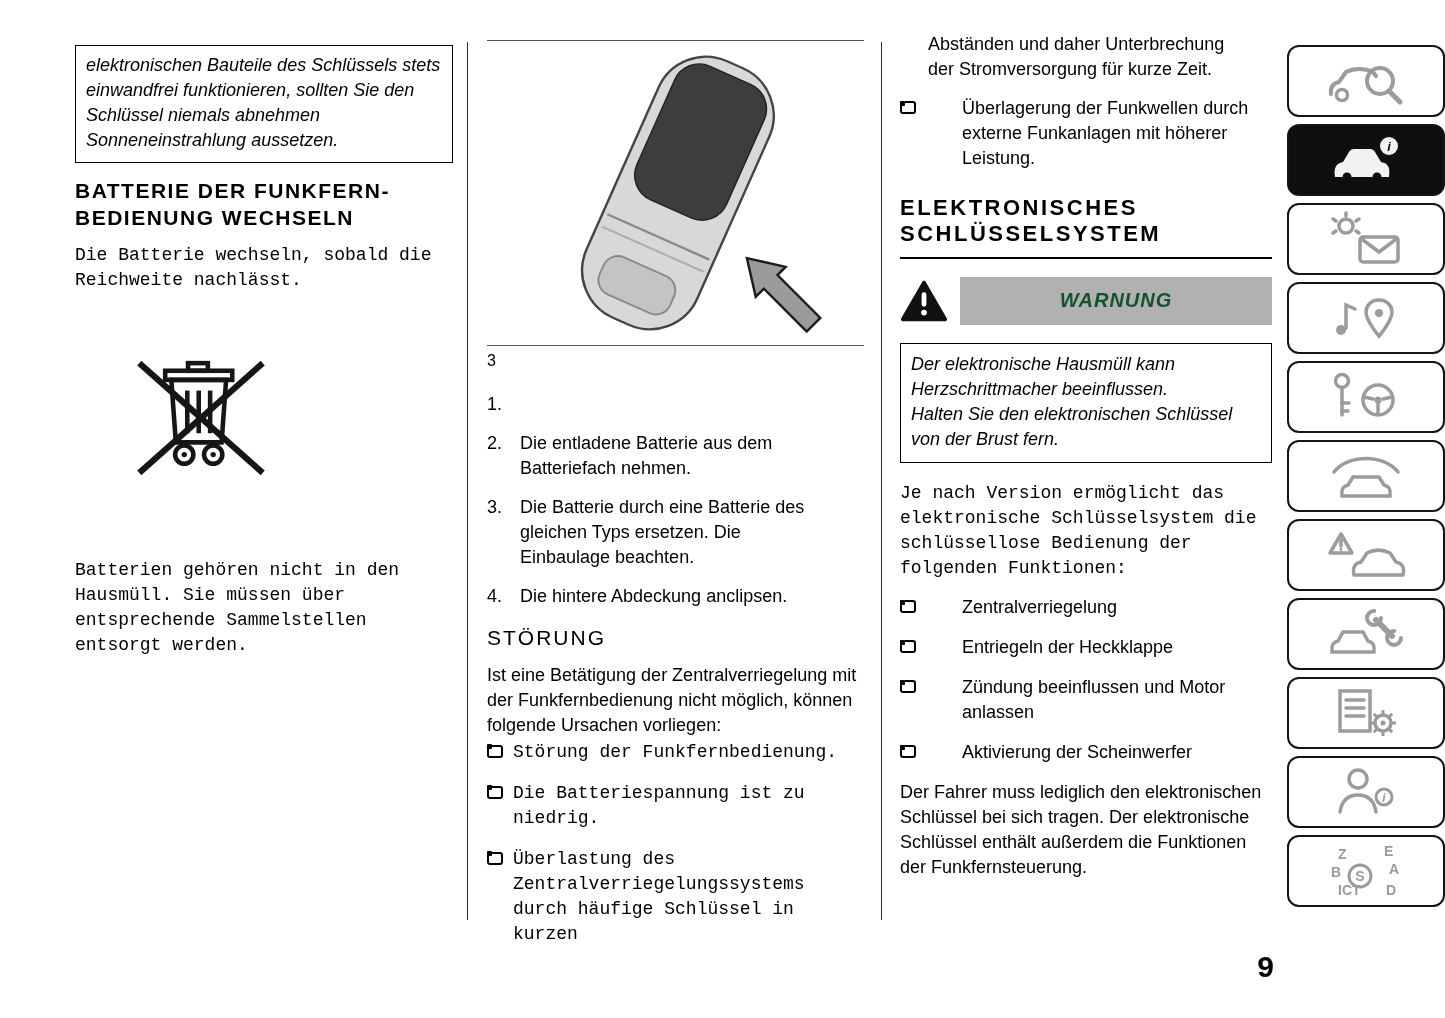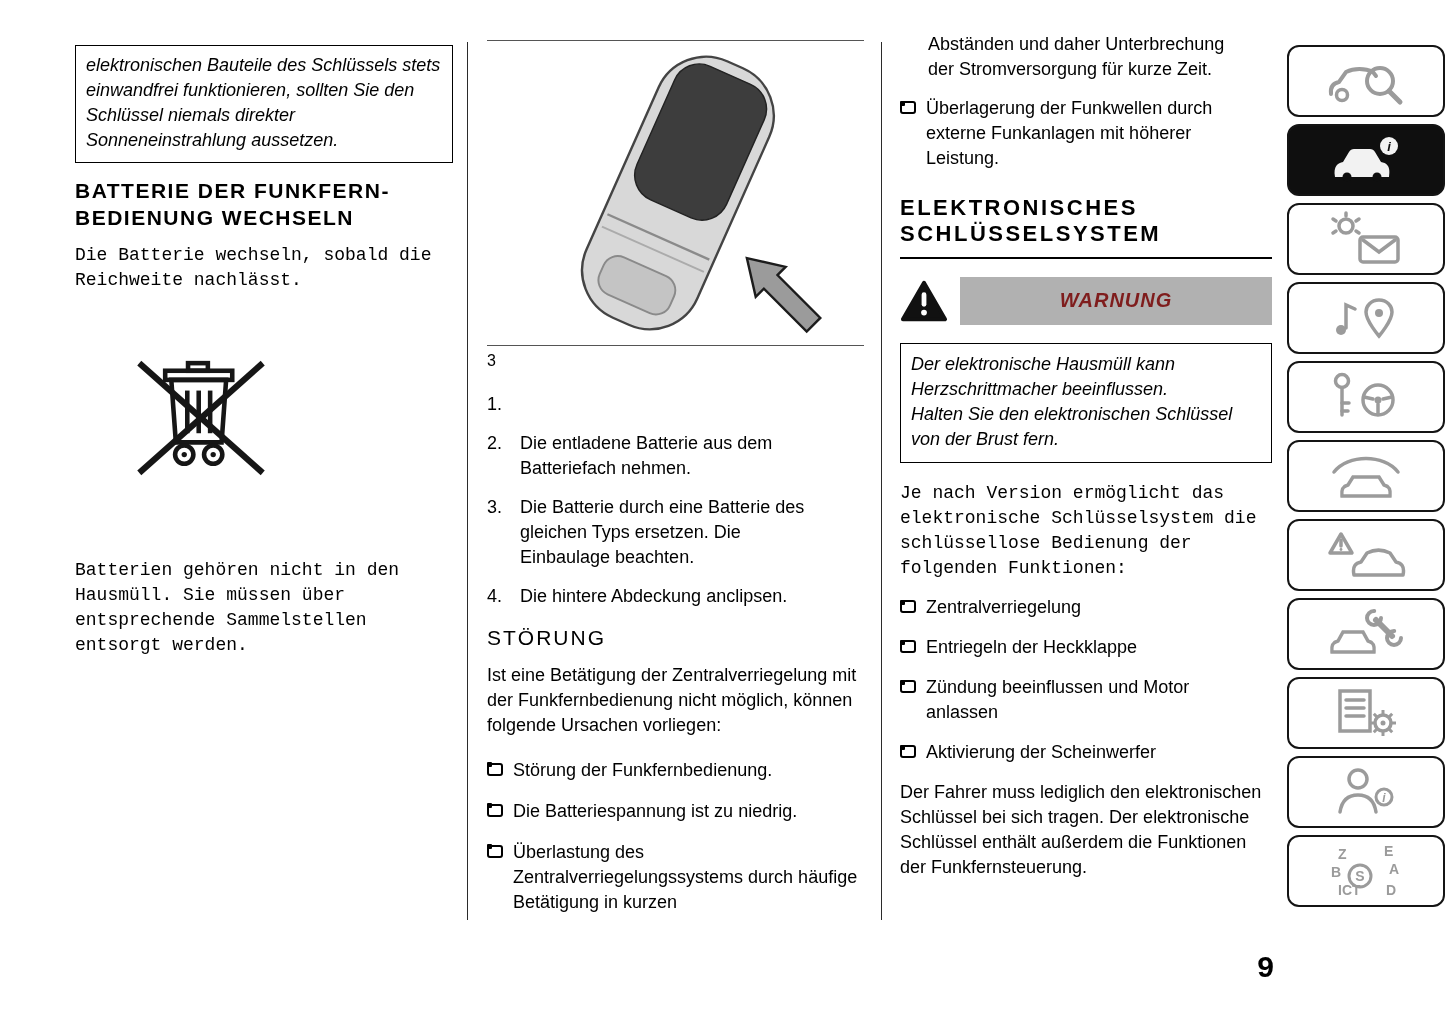--- a/index.html
+++ b/index.html
@@ -31,33 +31,33 @@
 
   .h-stoerung { margin:8px 0 10px; font-size:21px; font-weight:normal; letter-spacing:2px; }
 
   .bullet { display:flex; margin-bottom:15px; }
   .bullet-glyph { flex:0 0 16px; width:16px; height:13px; border:2.4px solid #000; border-radius:3px;
                   margin:5px 10px 0 0; position:relative; }
   .bullet-glyph::before { content:""; position:absolute; left:-2.4px; top:-2.4px; width:5px; height:5px;
                   background:#000; border-radius:1px; }
   .bullet-text { flex:1; }
   #col-mid .bullet { margin-bottom:16px; }
-  #col-right .bullet-text { max-width:318px; }
+  #col-right .bullet-text { max-width:318px;margin-left:36px; }
 
   .cont-para { margin-left:28px; width:322px; }
   #col-right .bullet { margin-top:14px; }
   #col-right .bullet .bullet-text { width:322px; }
 
   .h-big { margin-top:24px; padding-bottom:9px; border-bottom:2px solid #000;
            font-size:22px; font-weight:bold; letter-spacing:2.5px; line-height:1.2; }
 
   .warning-strip { display:flex; align-items:stretch; height:48px; margin-top:18px; }
   .warning-tri-box { flex:0 0 60px; display:flex; align-items:center; background:#fff; }
   .warning-bar { flex:1; display:flex; align-items:center; justify-content:center; }
-  .warning-label { color:#7f1d1d; font-weight:bold; font-style:italic; font-size:20px; letter-spacing:1px; }
+  .warning-label { color:#14532d; font-weight:bold; font-style:italic; font-size:20px; letter-spacing:1px; }
 
   .italic-box { border:1.5px solid #000; padding:8px 10px 10px; font-style:italic; margin-top:18px; }
   .italic-box div + div { margin-top:0px; }
 
   .func-list { margin-top:4px; }
   .outro { margin-top:12px; }
 
   .sidebar { position:absolute; left:1287px; top:45px; width:158px; }
   .tab { width:158px; height:72px; border:2px solid #141414; border-radius:12px; margin-bottom:7px;
          background:#fff; display:flex; align-items:center; justify-content:center; cursor:pointer; }
@@ -67,21 +67,21 @@
                  font-size:30px; font-weight:bold; }
 </style>
 </head>
 <body>
 
 <div class="divider" id="divider-1"></div>
 <div class="divider" id="divider-2"></div>
 
 <div class="col" id="col-left">
   <div class="note-box">
-    <span>elektronischen Bauteile des Schlüssels stets einwandfrei funktionieren, sollten Sie den Schlüssel niemals direkter Sonneneinstrahlung aussetzen.</span>
+    <span>elektronischen Bauteile des Schlüssels stets einwandfrei funktionieren, sollten Sie den Schlüssel niemals abnehmen Sonneneinstrahlung aussetzen.</span>
   </div>
   <div class="h-col1">
     <div>BATTERIE DER FUNKFERN-</div>
     <div>BEDIENUNG WECHSELN</div>
   </div>
   <div class="para">Die Batterie wechseln, sobald die Reichweite nachlässt.</div>
 
   <div class="bin-wrap">
     <svg width="160" height="150" viewBox="0 0 210 160">
       <g stroke="#161616" stroke-width="6" fill="none">
@@ -137,32 +137,32 @@
     </div>
     <div class="step">
       <span class="step-num">4.</span>
       <span class="step-text">Die hintere Abdeckung anclipsen.</span>
     </div>
   </div>
 
   <div class="h-stoerung">STÖRUNG</div>
   <div>Ist eine Betätigung der Zentralverriegelung mit der Funkfernbedienung nicht möglich, können folgende Ursachen vorliegen:</div>
 
-  <div style="margin-top:20px;">
+  <div style="margin-top:2px;font-family:Liberation Mono, monospace;">
     <div class="bullet">
       <span class="bullet-glyph"></span>
       <span class="bullet-text">Störung der Funkfernbedienung.</span>
     </div>
     <div class="bullet">
       <span class="bullet-glyph"></span>
       <span class="bullet-text">Die Batteriespannung ist zu niedrig.</span>
     </div>
     <div class="bullet">
       <span class="bullet-glyph"></span>
-      <span class="bullet-text">Überlastung des Zentralverriegelungssystems durch häufige Betätigung in kurzen</span>
+      <span class="bullet-text">Überlastung des Zentralverriegelungssystems durch häufige Schlüssel in kurzen</span>
     </div>
   </div>
 </div>
 
 <div class="col" id="col-right">
   <div class="cont-para">Abständen und daher Unterbrechung der Stromversorgung für kurze Zeit.</div>
 
   <div class="bullet">
     <span class="bullet-glyph"></span>
     <span class="bullet-text">Überlagerung der Funkwellen durch externe Funkanlagen mit höherer Leistung.</span>

